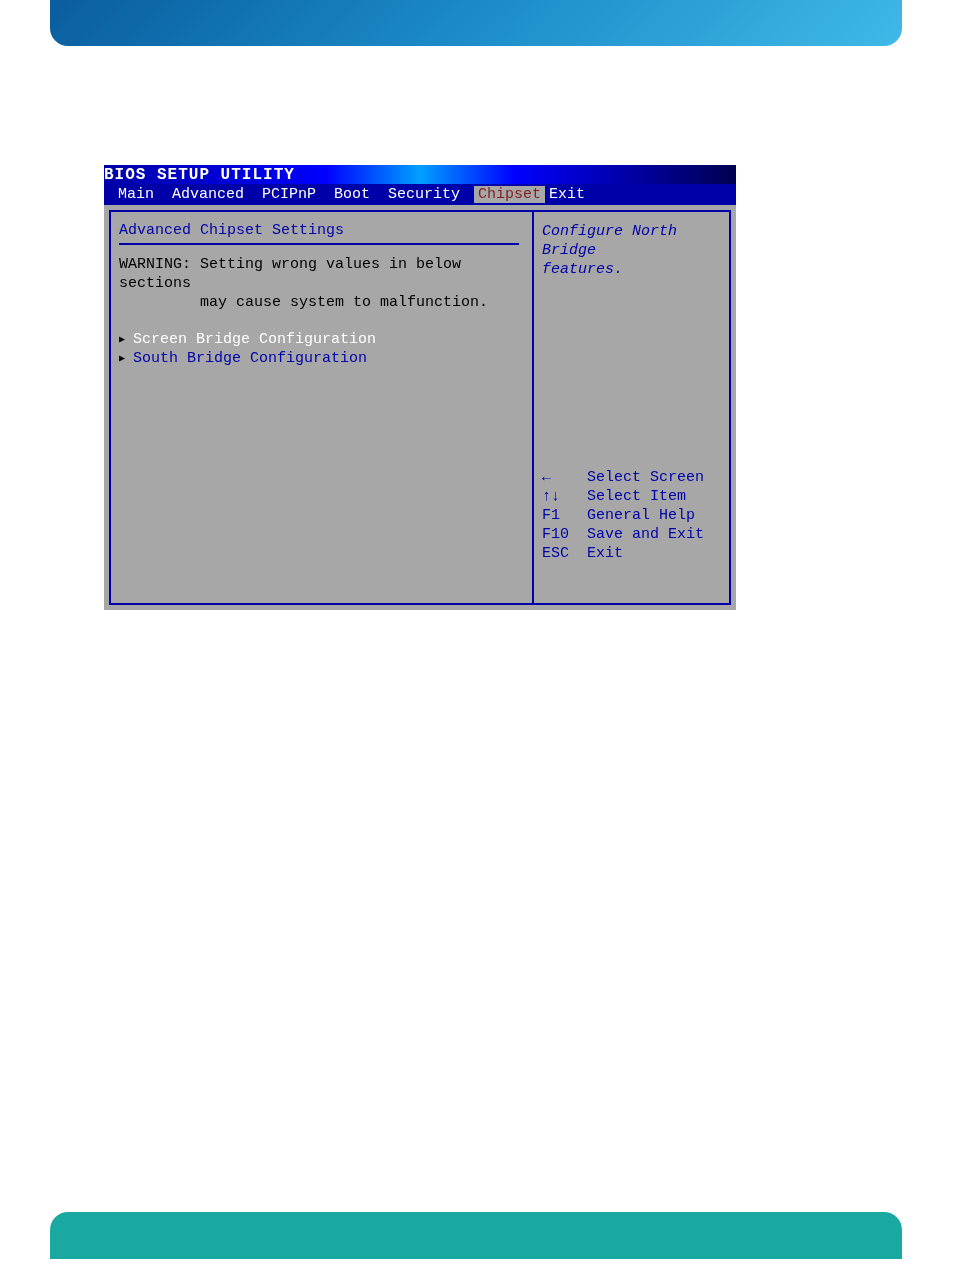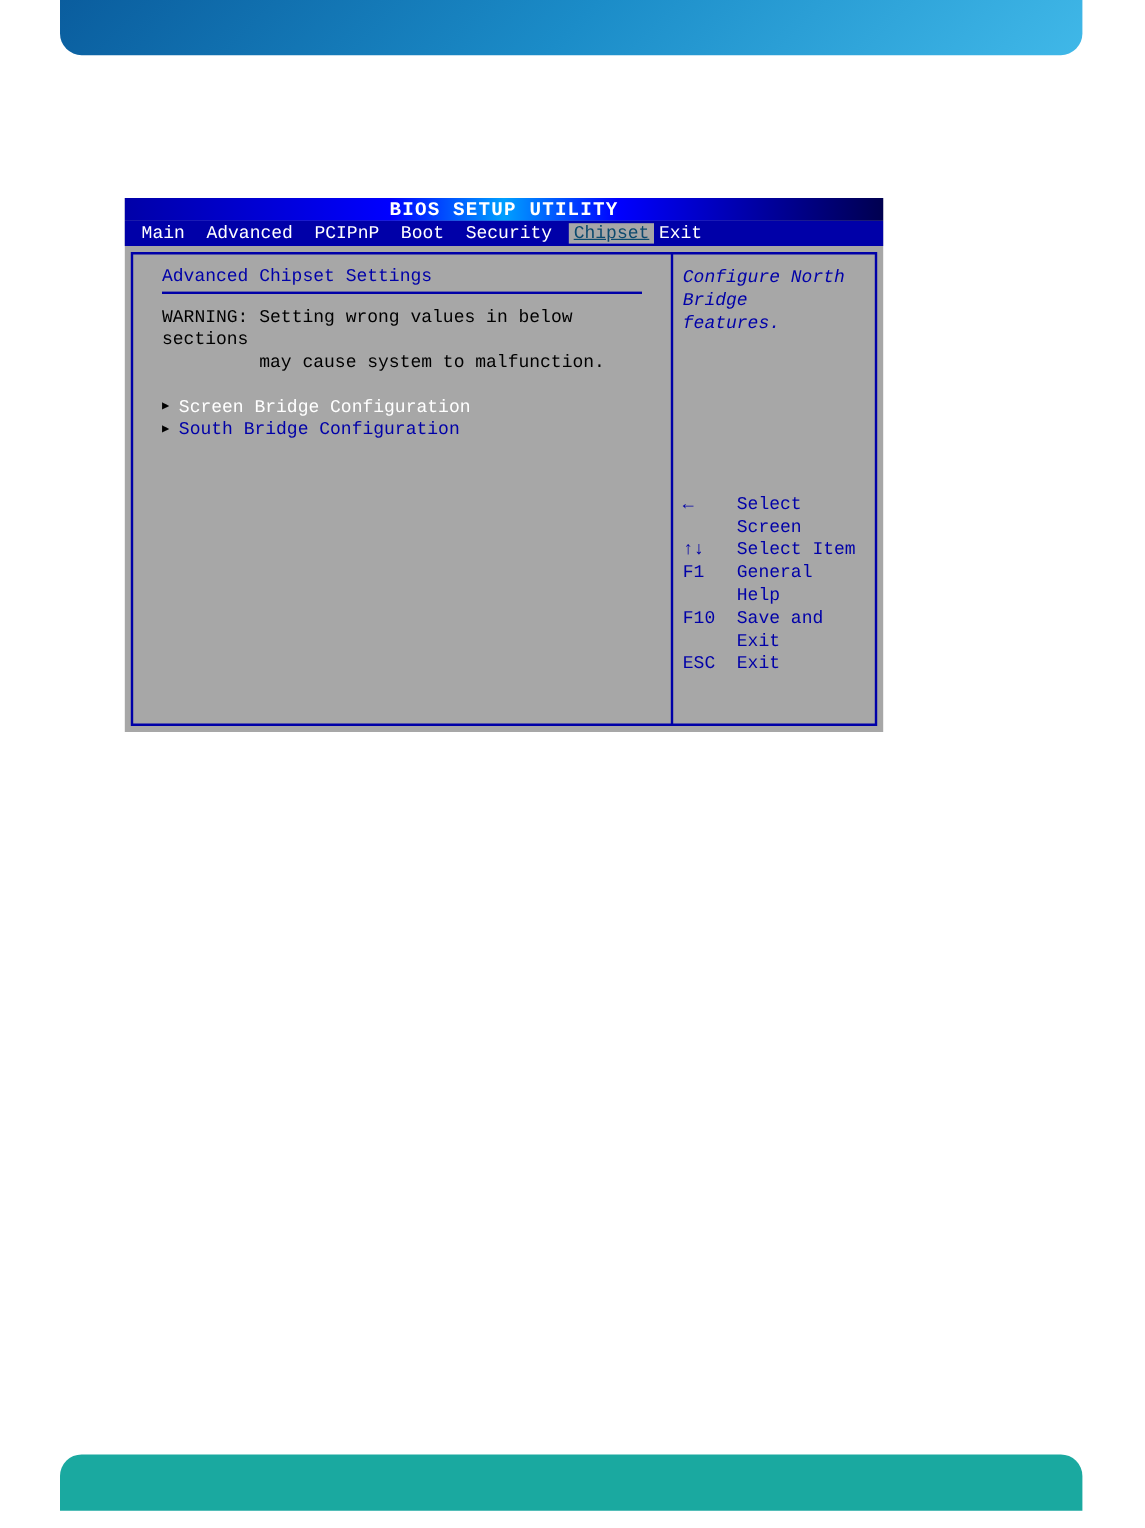--- a/index.html
+++ b/index.html
@@ -24,51 +24,50 @@
     position: absolute;
     top: 165px;
     left: 104px;
     width: 632px;
     background: #a7a7a7;
   }
   .bios-title {
     background: linear-gradient(to right, #0000a8 0%, #0000ff 35%, #00a0ff 50%, #0000ff 65%, #000050 100%);
     color: #ffffff;
     font-weight: bold;
-    text-align: center;
+    text-align: left;
     font-size: 16px;
     padding: 1px 0 0 0;
     letter-spacing: 1px;
     line-height: 18px;
   }
   .bios-menu {
     background: #0000a8;
     color: #ffffff;
     display: flex;
     font-size: 15px;
     padding: 2px 4px 2px 10px;
     gap: 0;
   }
   .bios-menu span { padding: 0 14px 0 4px; }
   .bios-menu .active {
     background: #a7a7a7;
-    color: #0c4a6e;
+    color: #7f1d1d;
     padding: 0 4px;
-    text-decoration: underline;
   }
   .bios-body {
     display: flex;
     padding: 5px;
   }
   .bios-left {
     flex: 1;
     border: 2px solid #0000a8;
     border-right: 1px solid #0000a8;
     background: #a7a7a7;
-    padding: 10px 24px;
+    padding: 10px 8px;
     min-height: 395px;
     font-size: 15px;
   }
   .bios-right {
     width: 198px;
     border: 2px solid #0000a8;
     border-left: 1px solid #0000a8;
     background: #a7a7a7;
     padding: 10px 8px;
     font-size: 15px;

